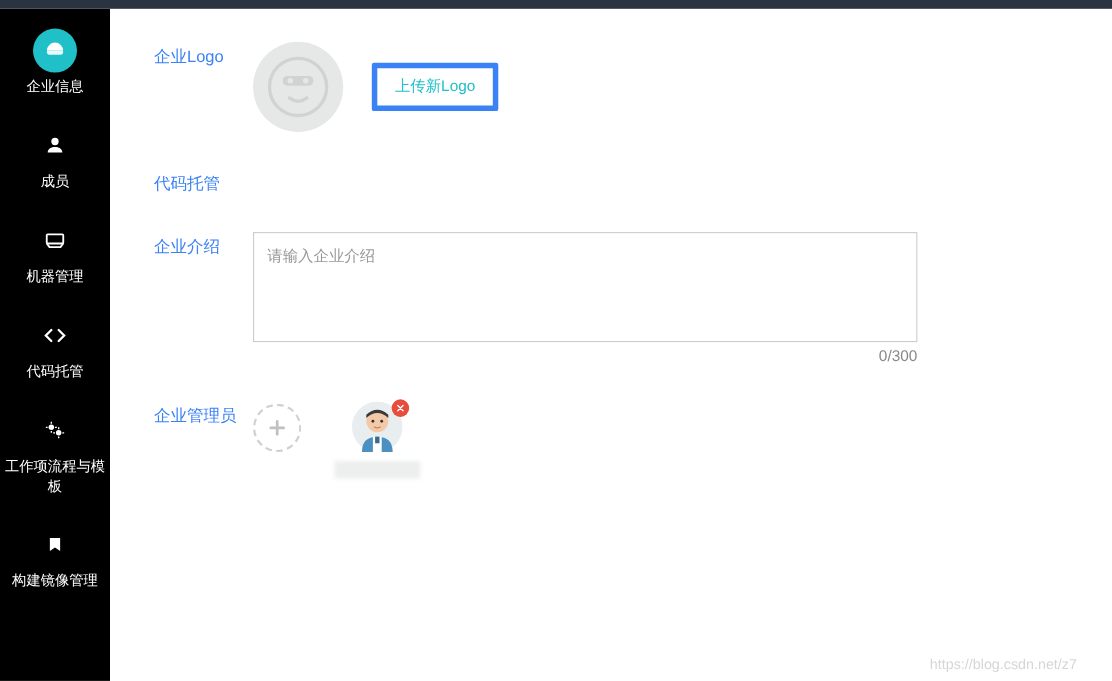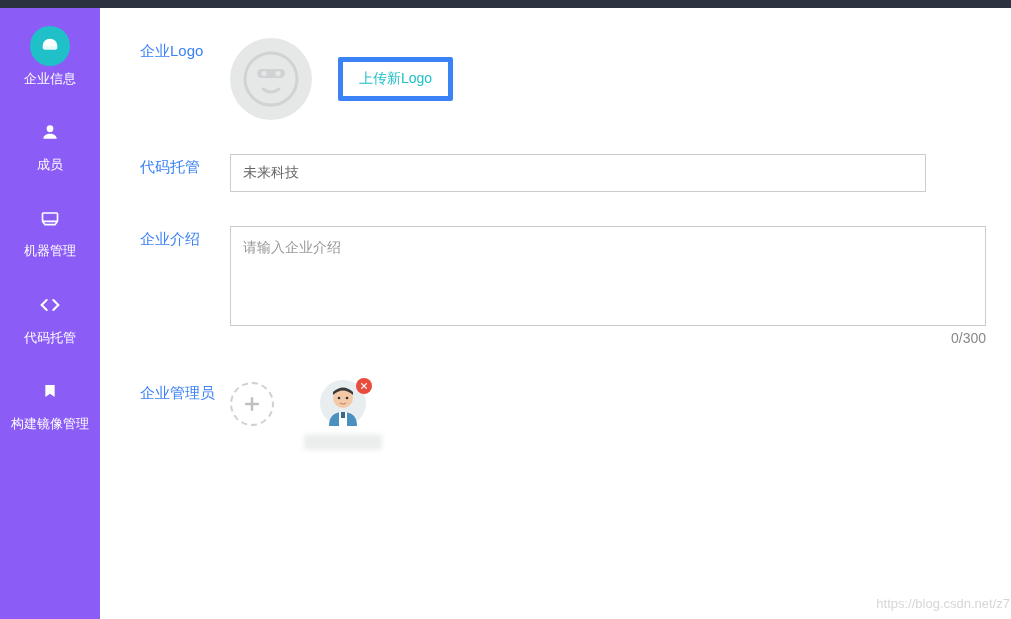--- a/index.html
+++ b/index.html
@@ -21,21 +21,21 @@
       background: #2b3340;
       flex-shrink: 0;
     }
     .main-wrap {
       flex: 1;
       display: flex;
       overflow: hidden;
     }
     .sidebar {
       width: 100px;
-      background: #8b5cf6;
+      background: #000000;
       color: #fff;
       display: flex;
       flex-direction: column;
       align-items: center;
       padding-top: 18px;
       flex-shrink: 0;
     }
     .sidebar-item {
       display: flex;
       flex-direction: column;
@@ -108,21 +108,21 @@
       width: 696px;
       padding: 10px 12px;
       border: 1px solid #ccc;
       font-size: 14px;
       color: #666;
       outline: none;
     }
     .textarea-wrap {
       display: flex;
       flex-direction: column;
-      width: 756px;
+      width: 604px;
     }
     .textarea {
       width: 100%;
       height: 100px;
       padding: 12px;
       border: 1px solid #ccc;
       font-size: 14px;
       color: #999;
       outline: none;
       resize: none;
@@ -182,21 +182,21 @@
     }
     .admin-name {
       width: 78px;
       height: 16px;
       background: #eceeee;
       margin-top: 8px;
       filter: blur(2px);
     }
     .watermark {
       position: absolute;
-      right: 16px;
+      right: 32px;
       bottom: 8px;
       font-size: 13px;
       color: #d6d6d6;
     }
   </style>
 </head>
 <body>
 
 <div class="topbar"></div>
 <div class="main-wrap">
@@ -233,20 +233,30 @@
       <span class="sidebar-label">机器管理</span>
     </div>
     <div class="sidebar-item">
       <div class="sidebar-icon">
         <svg width="22" height="20" viewBox="0 0 24 24" fill="none" stroke="#fff" stroke-width="2.5" stroke-linecap="round">
             <path d="M8 6 L2 12 L8 18"></path>
             <path d="M16 6 L22 12 L16 18"></path>
           </svg>
       </div>
       <span class="sidebar-label">代码托管</span>
+    </div>
+    <div class="sidebar-item">
+      <div class="sidebar-icon">
+        <svg width="22" height="20" viewBox="0 0 24 24" fill="#fff">
+            <circle cx="8" cy="9" r="3"></circle>
+            <circle cx="16" cy="15" r="3"></circle>
+            <path d="M8 5v-2M8 15v-2M4 9h-2M14 9h-2M16 11v-2M16 21v-2M12 15h-2M22 15h-2" stroke="#fff" stroke-width="1.5"></path>
+          </svg>
+      </div>
+      <span class="sidebar-label">工作项流程与模板</span>
     </div>
     <div class="sidebar-item">
       <div class="sidebar-icon">
         <svg width="16" height="20" viewBox="0 0 24 24" fill="#fff">
             <path d="M5 3h14v18l-7-5-7 5z"></path>
           </svg>
       </div>
       <span class="sidebar-label">构建镜像管理</span>
     </div>
   </div>
@@ -264,23 +274,20 @@
             <circle cx="35" cy="22.5" r="2.5" fill="#e6e8e8"></circle>
             <path d="M20 38 Q28 44 36 38" fill="none" stroke="#cfd3d3" stroke-width="3" stroke-linecap="round"></path>
           </svg>
         </div>
         <button class="upload-btn">上传新Logo</button>
       </div>
     </div>
 
     <div class="form-row">
       <div class="form-label">代码托管</div>
-      <div class="form-value">
-        <input class="text-input" type="text" value="未来科技" style="">
-      </div>
     </div>
 
     <div class="form-row">
       <div class="form-label">企业介绍</div>
       <div class="form-value">
         <div class="textarea-wrap">
           <textarea class="textarea" placeholder="请输入企业介绍" style=""></textarea>
           <div class="char-count">0/300</div>
         </div>
       </div>

